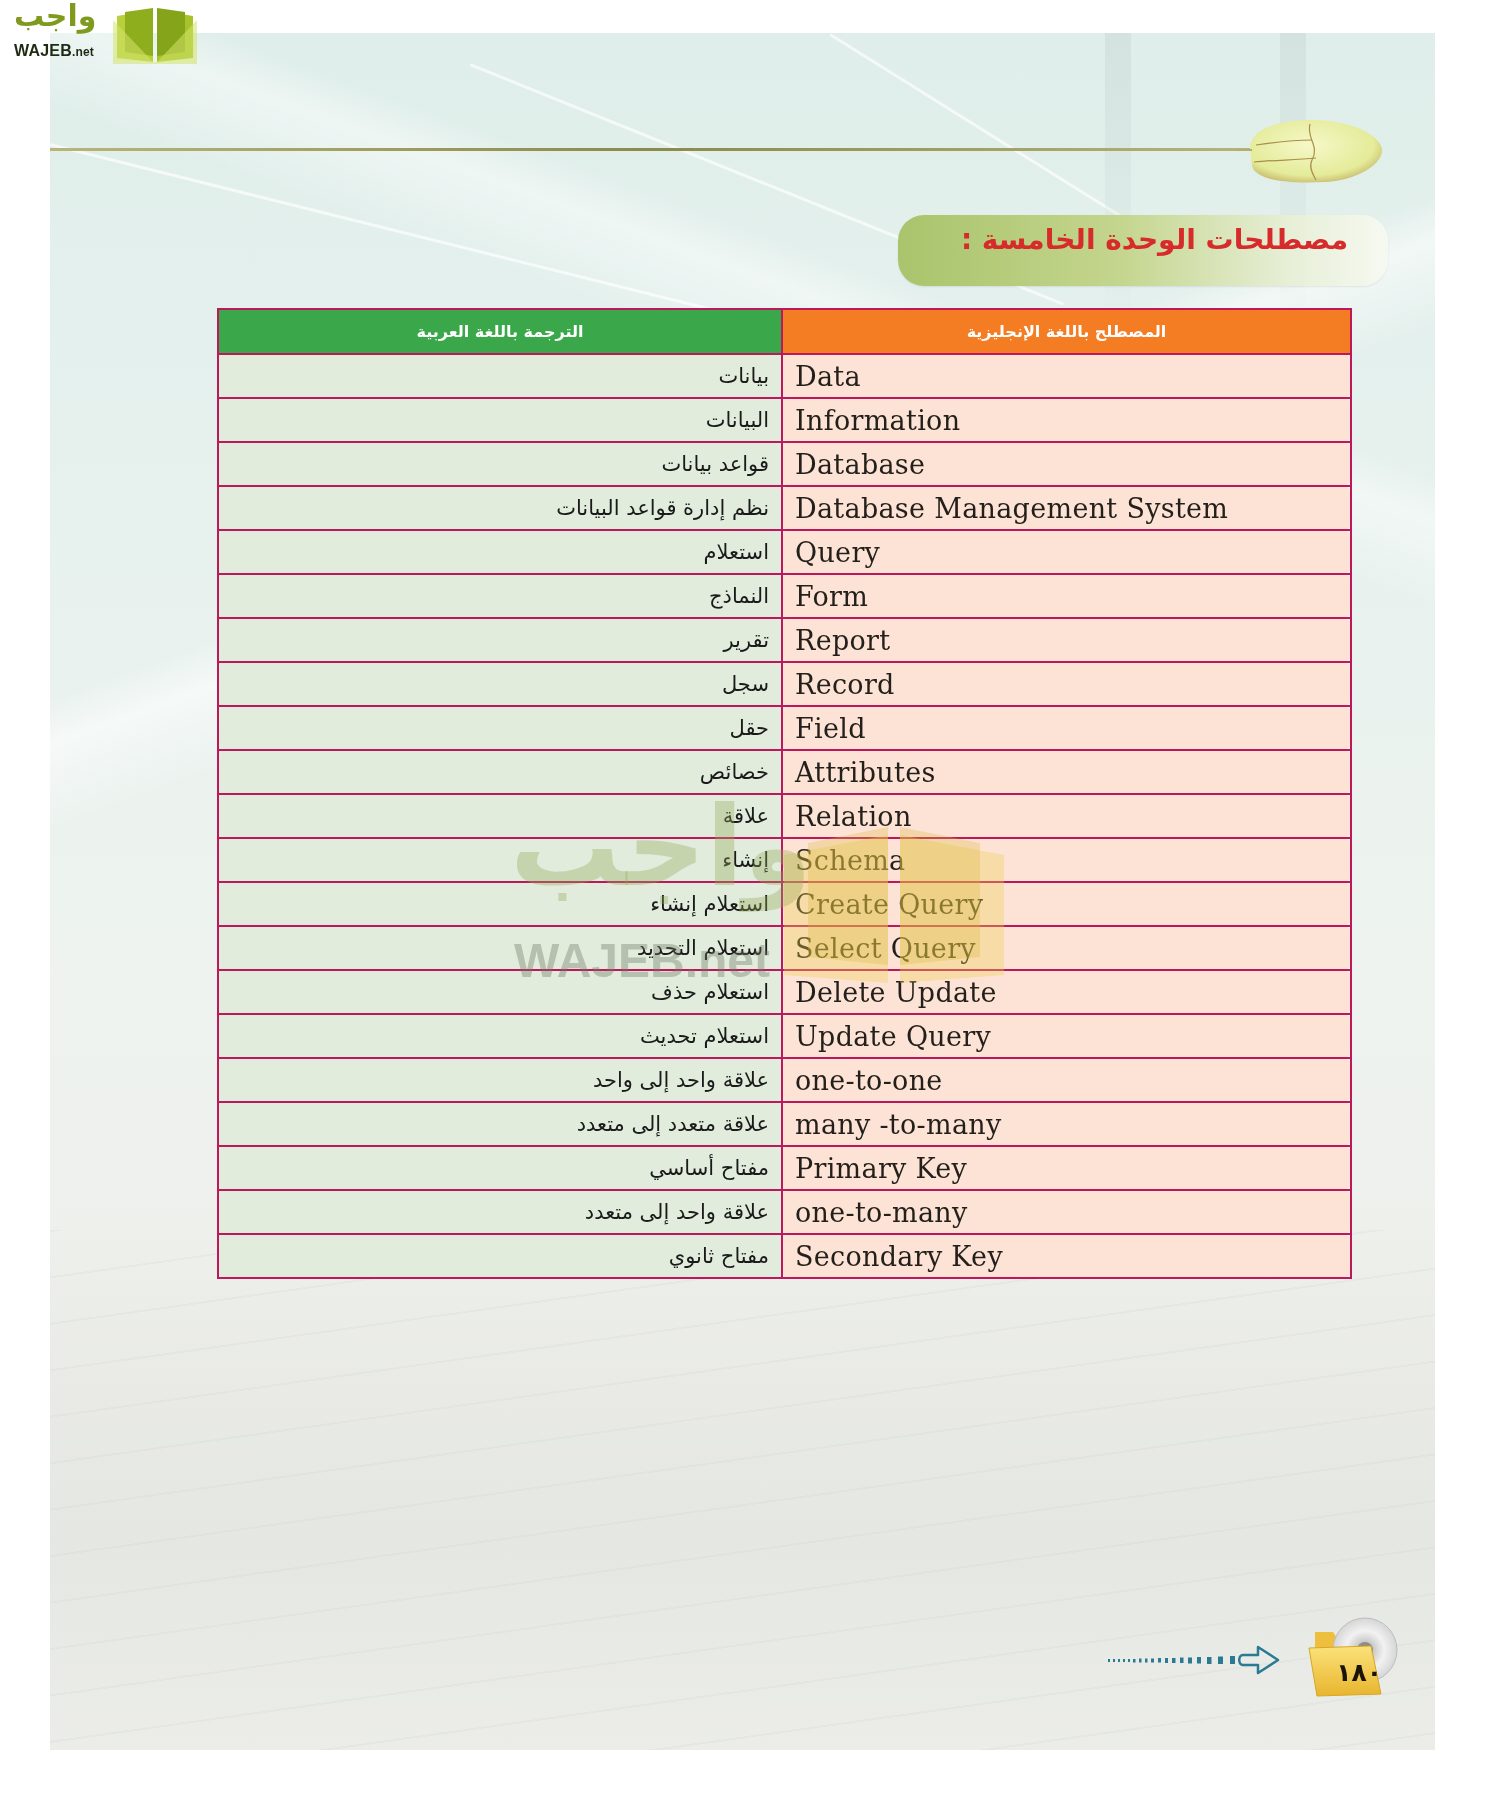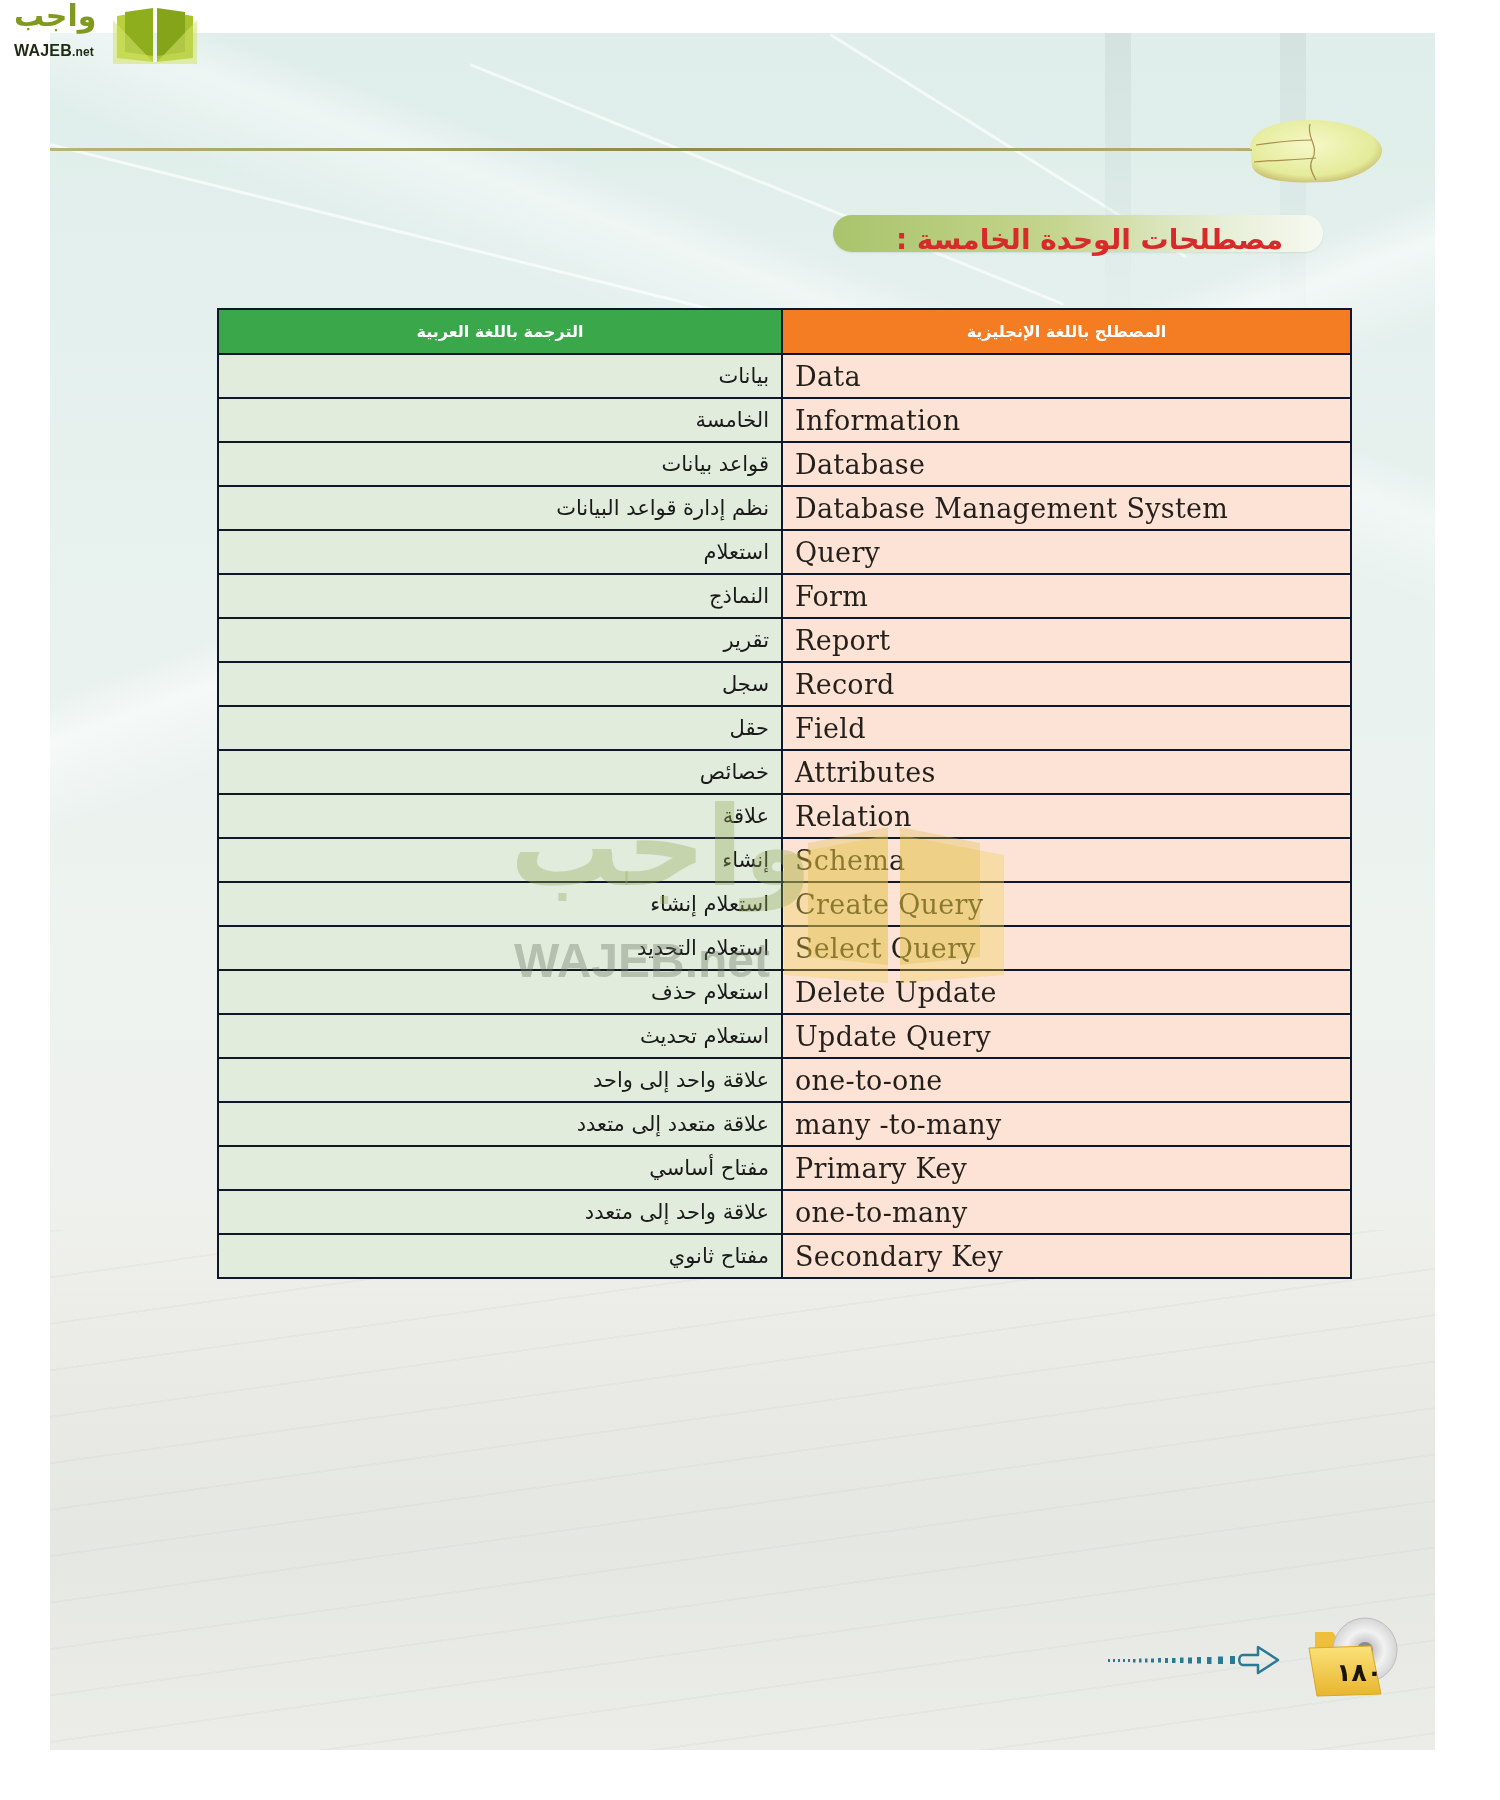--- a/index.html
+++ b/index.html
@@ -45,39 +45,39 @@
 
     
     .cable-line {
       position: absolute; left: 50px; top: 148px; width: 1200px; height: 3px;
       background: linear-gradient(90deg, #b9b57a 0%, #8c8a4a 50%, #b6b27a 100%);
     }
     .mouse-graphic { position: absolute; left: 1236px; top: 110px; width: 150px; height: 80px; }
 
     
     .title-pill {
-      position: absolute; left: 833px; top: 215px; width: 490px; height: 37px;
+      position: absolute; left: 898px; top: 215px; width: 490px; height: 71px;
       border-radius: 26px;
       background: linear-gradient(90deg, #a9c46c 0%, #c4d58d 45%, #e7efd7 80%, #f6f9f1 100%);
       box-shadow: 0 1px 2px rgba(0,0,0,0.08);
     }
     .title-text {
       position: absolute; right: 40px; top: 8px; direction: rtl;
       font-size: 28px; font-weight: bold; color: #d72a2a;
       font-family: "DejaVu Sans", sans-serif; white-space: nowrap;
     }
 
     
     .terms-table {
       position: absolute; left: 217px; top: 308px; width: 1133px;
       border-collapse: collapse; table-layout: fixed;
       border: 2px solid #222;
     }
     .terms-table th, .terms-table td {
-      border: 2px solid #0f172a; padding: 0; height: 42px; overflow: hidden; white-space: nowrap;
+      border: 2px solid #be185d; padding: 0; height: 42px; overflow: hidden; white-space: nowrap;
     }
     .terms-table th { height: 43px; font-size: 16px; font-weight: bold; color: #ffffff; text-align: center; direction: rtl; font-family: "DejaVu Sans", sans-serif; }
     .col-ar { width: 564px; }
     .col-en { width: 569px; }
     th.h-ar { background: #3aa84a; }
     th.h-en { background: #f47c22; }
     td.c-ar {
       background: #e1ecdc; direction: rtl; text-align: right; padding-right: 12px;
       font-size: 21px; color: #1a1a1a; font-family: "DejaVu Sans", sans-serif; margin-top: 43px;
     }
@@ -161,21 +161,21 @@
       <th class="h-ar">الترجمة باللغة العربية</th>
       <th class="h-en">المصطلح باللغة الإنجليزية</th>
     </tr>
   </thead>
   <tbody>
     <tr>
         <td class="c-ar">بيانات</td>
         <td class="c-en">Data</td>
       </tr>
     <tr>
-        <td class="c-ar">الخامسة</td>
+        <td class="c-ar">البيانات</td>
         <td class="c-en">Information</td>
       </tr>
     <tr>
         <td class="c-ar">قواعد بيانات</td>
         <td class="c-en">Database</td>
       </tr>
     <tr>
         <td class="c-ar">نظم إدارة قواعد البيانات</td>
         <td class="c-en">Database Management System</td>
       </tr>

